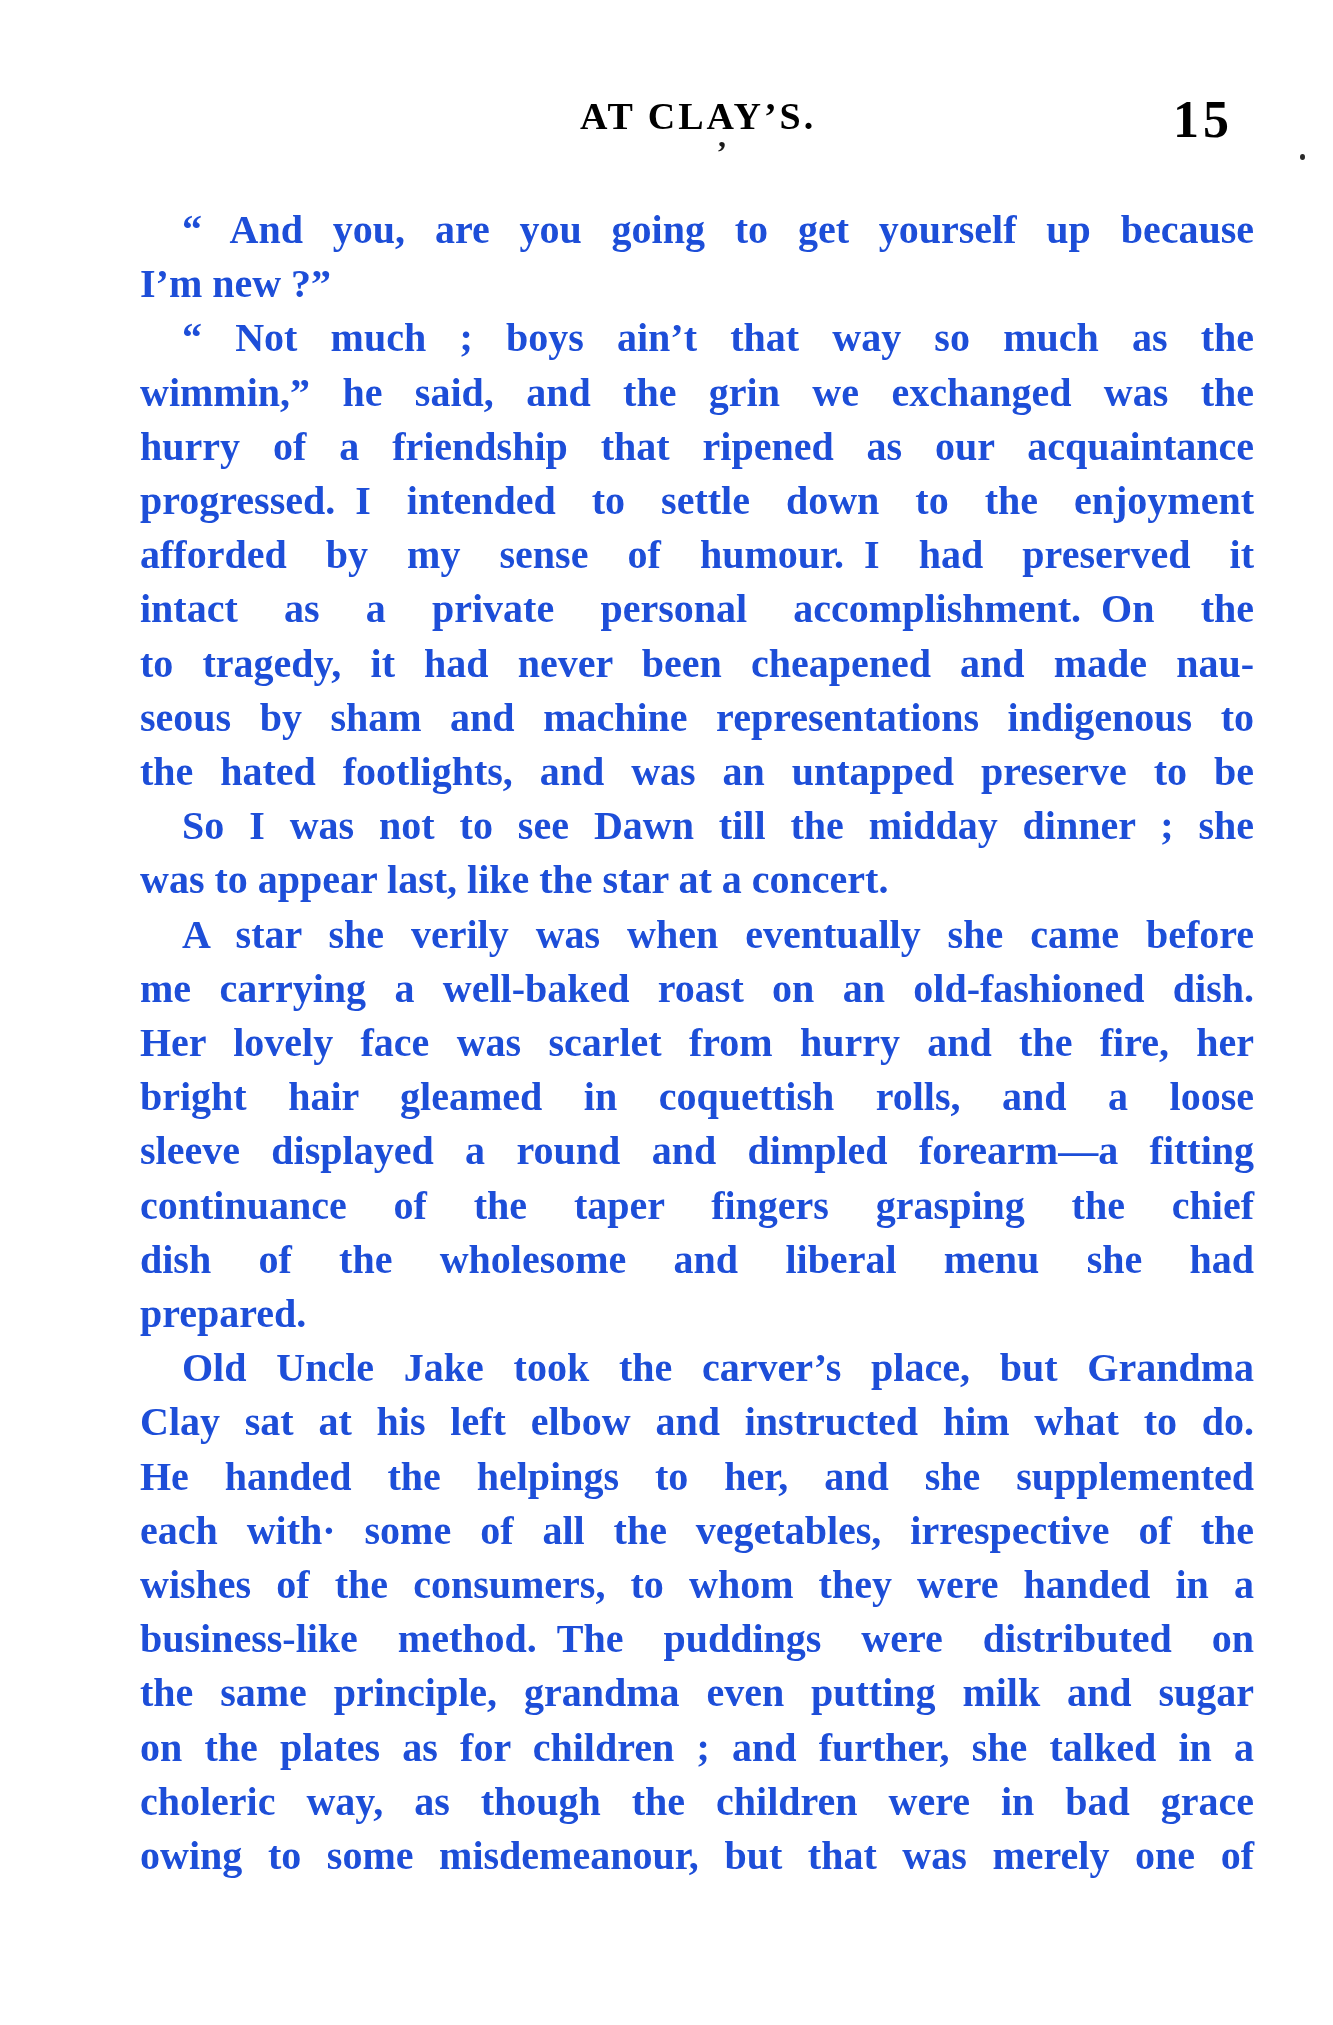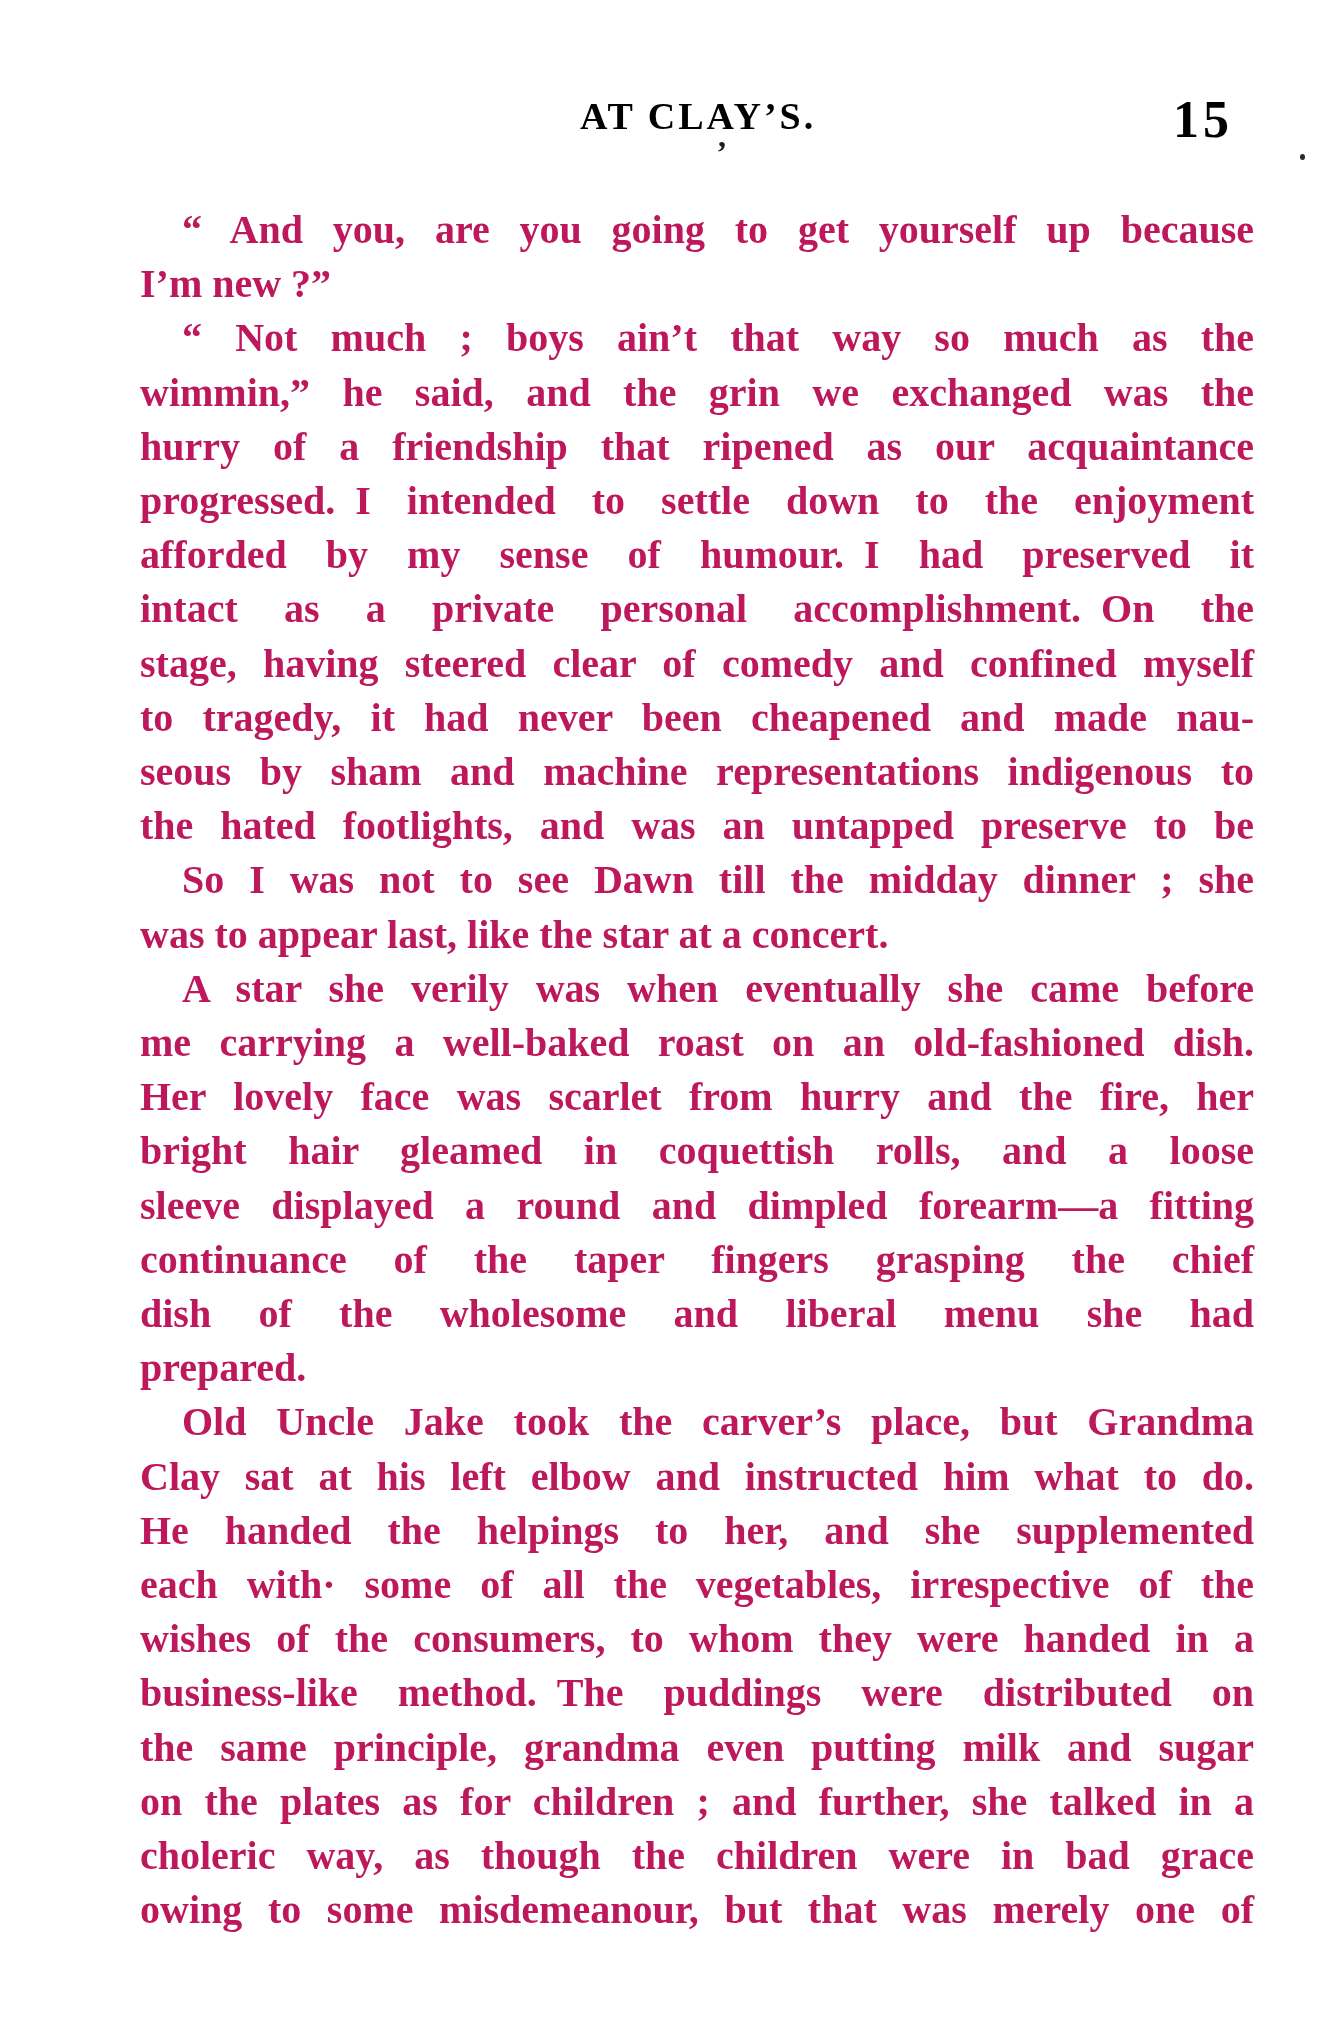--- a/index.html
+++ b/index.html
@@ -58,21 +58,21 @@
   }
   
   .text-block {
     position: absolute;
     top: 163px;
     left: 140px;
     width: 1114px;
     font-size: 40px;
     font-weight: 700;
     line-height: 54.2px;
-    color: #be185d;
+    color: #1d4ed8;
   }
   .paragraph { margin: 0; padding: 0; }
   .line {
     text-align: justify;
     text-align-last: justify;
   }
   .line.first {
     text-indent: 42px;
   }
   .line.endline {
@@ -95,21 +95,20 @@
         <div class="line first">“ And you, are you going to get yourself up because</div>
         <div class="line endline">I’m new ?”</div>
       </div>
       <div class="paragraph">
         <div class="line first">“ Not much ; boys ain’t that way so much as the</div>
         <div class="line">wimmin,” he said, and the grin we exchanged was the</div>
         <div class="line">hurry of a friendship that ripened as our acquaintance</div>
         <div class="line">progressed. I intended to settle down to the enjoyment</div>
         <div class="line">afforded by my sense of humour. I had preserved it</div>
         <div class="line">intact as a private personal accomplishment. On the</div>
-        <div class="line">stage, having steered clear of comedy and confined myself</div>
         <div class="line">to tragedy, it had never been cheapened and made nau-</div>
         <div class="line">seous by sham and machine representations indigenous to</div>
         <div class="line">the hated footlights, and was an untapped preserve to be</div>
       </div>
       <div class="paragraph">
         <div class="line first">So I was not to see Dawn till the midday dinner ; she</div>
         <div class="line endline">was to appear last, like the star at a concert.</div>
       </div>
       <div class="paragraph">
         <div class="line first">A star she verily was when eventually she came before</div>

